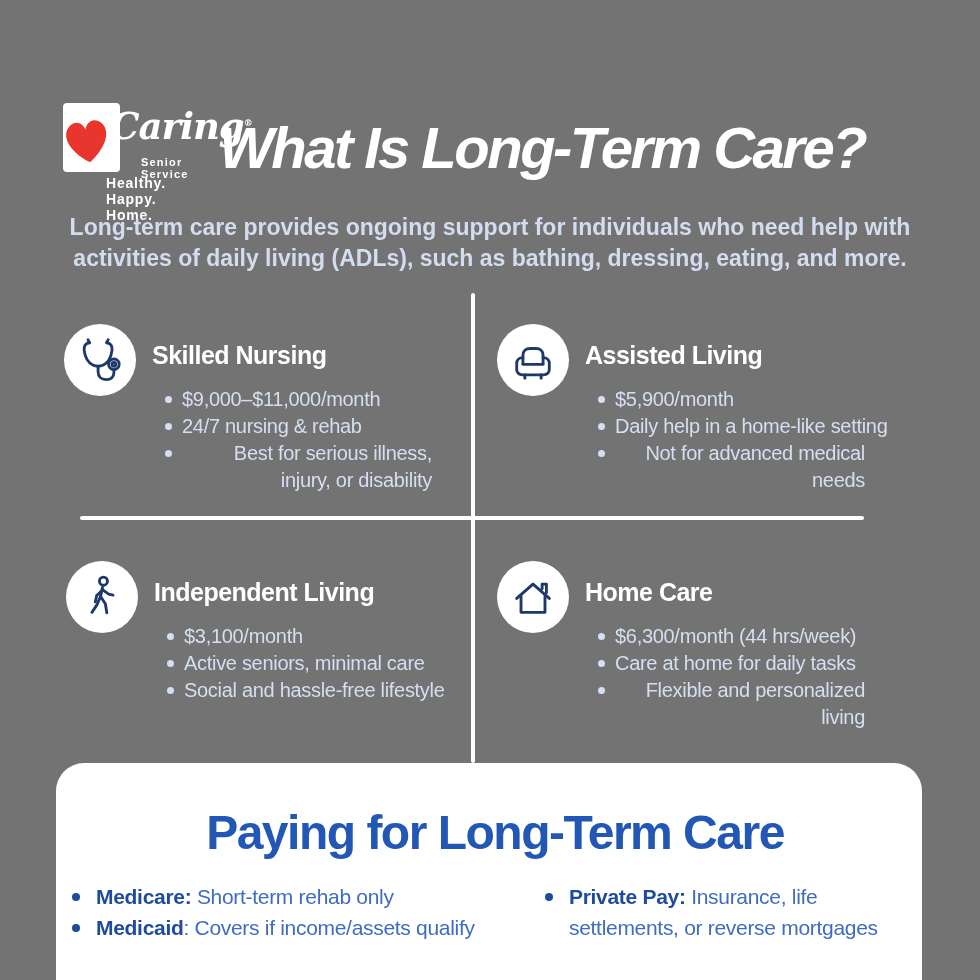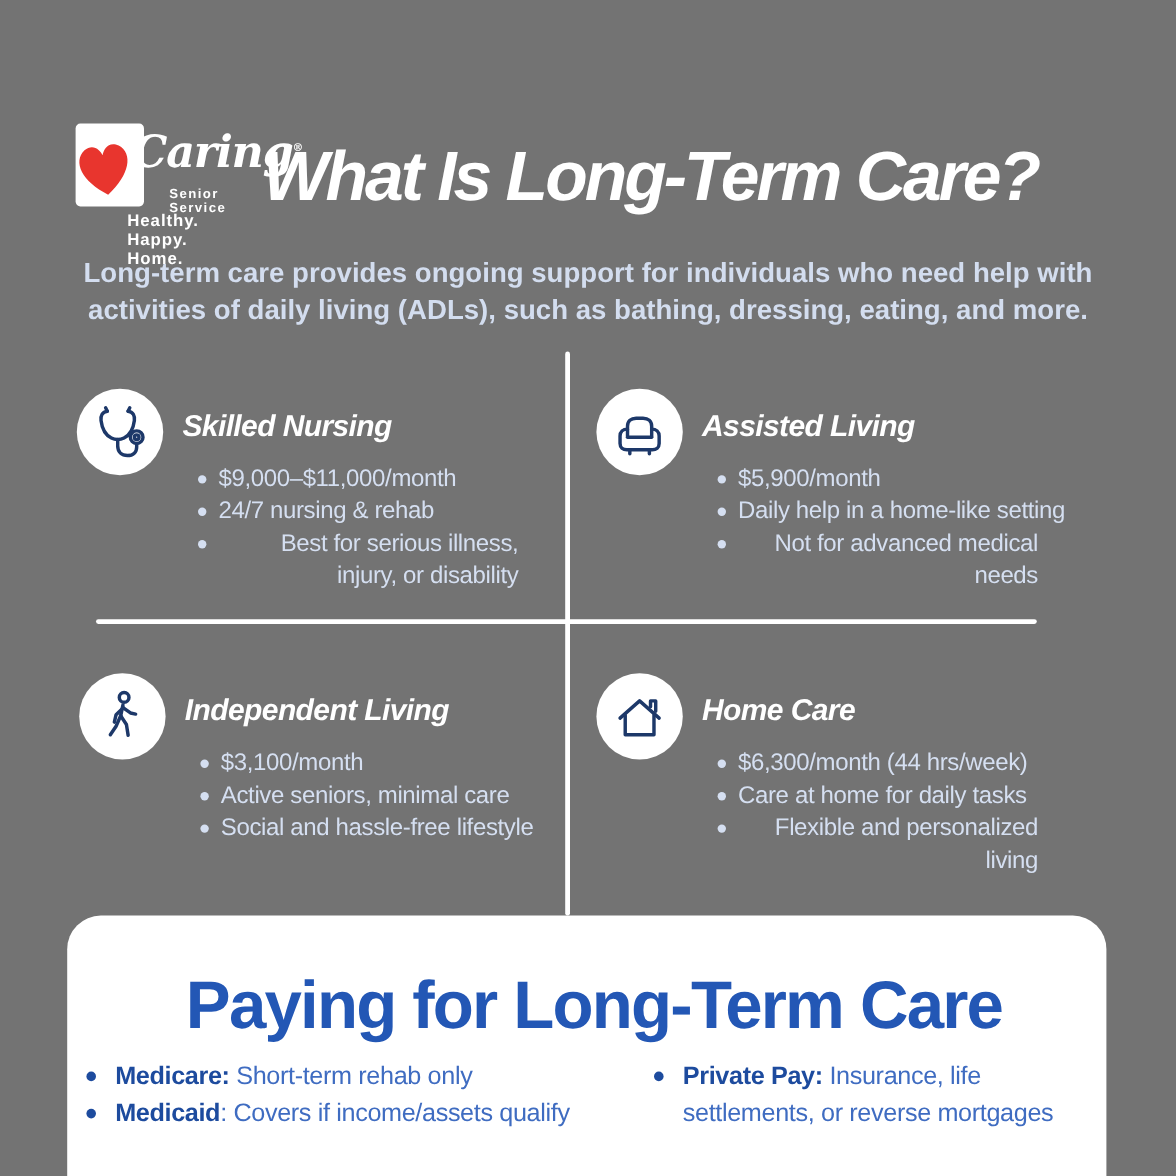--- a/index.html
+++ b/index.html
@@ -44,39 +44,39 @@
   .quad.q2{left:497px;top:324px;}
   .quad.q3{left:66px;top:561px;}
   .quad.q4{left:497px;top:561px;}
   .icon-circle{
     flex:0 0 auto;width:72px;height:72px;border-radius:50%;background:#ffffff;
     display:flex;align-items:center;justify-content:center;
   }
   .icon-circle svg{width:46px;height:46px;}
   .icon-stroke{fill:none;stroke:#1d3869;stroke-width:3;stroke-linecap:round;stroke-linejoin:round;}
   .quad-body{padding-top:17px;width:340px;}
-  .quad-title{margin:0;font-size:25px;font-weight:800;letter-spacing:-0.5px;color:#ffffff;font-style:italic;}
+  .quad-title{margin:0;font-size:25px;font-weight:800;letter-spacing:-0.5px;color:#ffffff;}
   .bullets{list-style:none;margin:16px 0 0 0;padding:0;}
   .bullets li{
     position:relative;padding-left:30px;font-size:20px;line-height:27px;
     color:#d5dff1;letter-spacing:-0.3px;
   }
   .bullets li::before{
     content:"";position:absolute;left:13px;top:10px;width:7px;height:7px;
     border-radius:50%;background:#d5dff1;
   }
   .bullets li.wrap-narrow{max-width:250px;text-align:right;}
   
   .pay-card{
     position:absolute;left:56px;top:763px;width:866px;height:217px;
     background:#ffffff;border-radius:28px 28px 0 0;
   }
   .pay-title{
     margin:0;padding-top:42px;text-align:center;
-    font-size:56px;font-weight:800;letter-spacing:-1.5px;color:#2357b5;padding-left:12px;
+    font-size:48px;font-weight:800;letter-spacing:-1.5px;color:#2357b5;padding-left:12px;
   }
   .pay-col{list-style:none;position:absolute;margin:0;padding:0;}
   .pay-col.left{left:14px;top:118px;width:460px;}
   .pay-col.right{left:487px;top:118px;width:345px;}
   .pay-col li{
     position:relative;padding-left:26px;font-size:21px;line-height:31px;
     color:#3f6cc1;letter-spacing:-0.3px;
   }
   .pay-col li::before{
     content:"";position:absolute;left:2px;top:12px;width:8px;height:8px;

